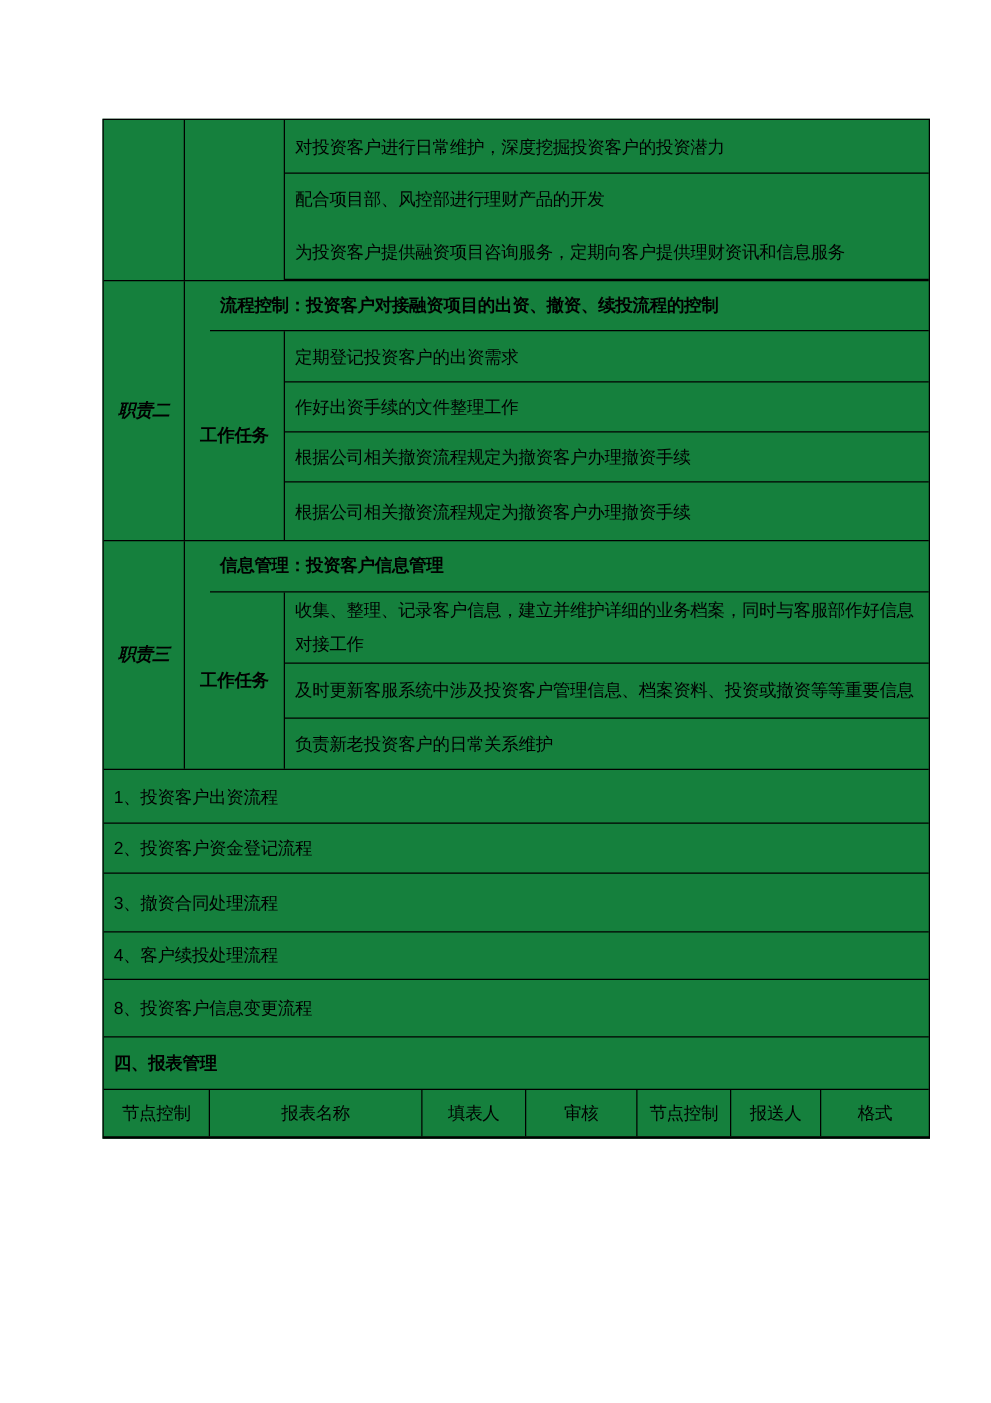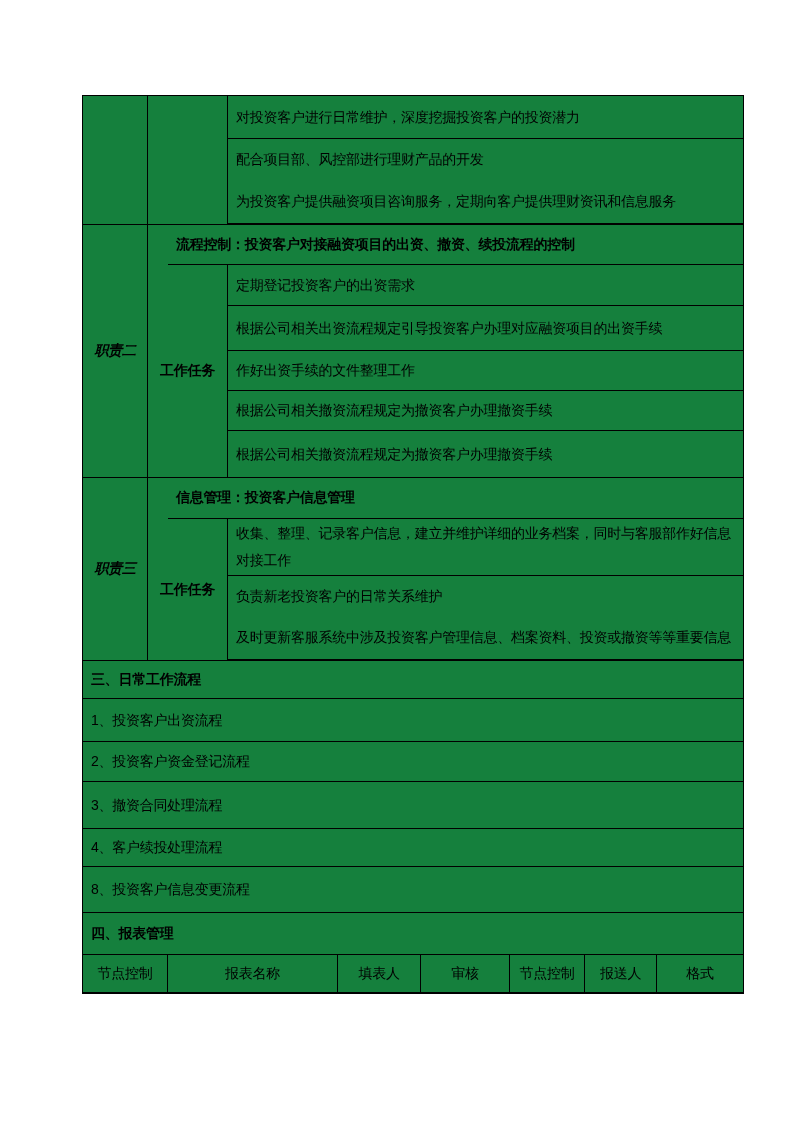--- a/index.html
+++ b/index.html
@@ -67,45 +67,43 @@
   </div>
 
   <div class="section">
     <div class="duty-col">职责二</div>
     <div class="section-body">
       <div class="cat-header" style="height:40px">流程控制：投资客户对接融资项目的出资、撤资、续投流程的控制</div>
       <div class="task-area">
         <div class="task-label-col">工作任务</div>
         <div class="task-rows">
           <div class="task-row" style="height:41px">定期登记投资客户的出资需求</div>
-          <div class="task-row" style="height:45px">根据公司相关出资流程规定引导投资客户办理对应融资项目的出资手续</div>
           <div class="task-row" style="height:40px">作好出资手续的文件整理工作</div>
           <div class="task-row" style="height:40px">根据公司相关撤资流程规定为撤资客户办理撤资手续</div>
           <div class="task-row last" style="height:46px">根据公司相关撤资流程规定为撤资客户办理撤资手续</div>
         </div>
       </div>
     </div>
   </div>
 
   <div class="section">
     <div class="duty-col">职责三</div>
     <div class="section-body">
       <div class="cat-header" style="height:41px">信息管理：投资客户信息管理</div>
       <div class="task-area">
         <div class="task-label-col">工作任务</div>
         <div class="task-rows">
           <div class="task-row" style="height:57px">收集、整理、记录客户信息，建立并维护详细的业务档案，同时与客服部作好信息对接工作</div>
+          <div class="task-row" style="height:44px">及时更新客服系统中涉及投资客户管理信息、档案资料、投资或撤资等等重要信息</div>
           <div class="task-row last" style="height:40px">负责新老投资客户的日常关系维护</div>
-          <div class="task-row" style="height:44px">及时更新客服系统中涉及投资客户管理信息、档案资料、投资或撤资等等重要信息</div>
         </div>
       </div>
     </div>
   </div>
 
-  <div class="wide-row heading" style="height:38px">三、日常工作流程</div>
   <div class="wide-row" style="height:43px">1、投资客户出资流程</div>
   <div class="wide-row" style="height:40px">2、投资客户资金登记流程</div>
   <div class="wide-row" style="height:47px">3、撤资合同处理流程</div>
   <div class="wide-row" style="height:38px">4、客户续投处理流程</div>
   <div class="wide-row" style="height:46px">8、投资客户信息变更流程</div>
 
   <div class="wide-row heading" style="height:42px">四、报表管理</div>
 
   <div class="report-header">
     <div class="report-cell" style="width:85px">节点控制</div>

